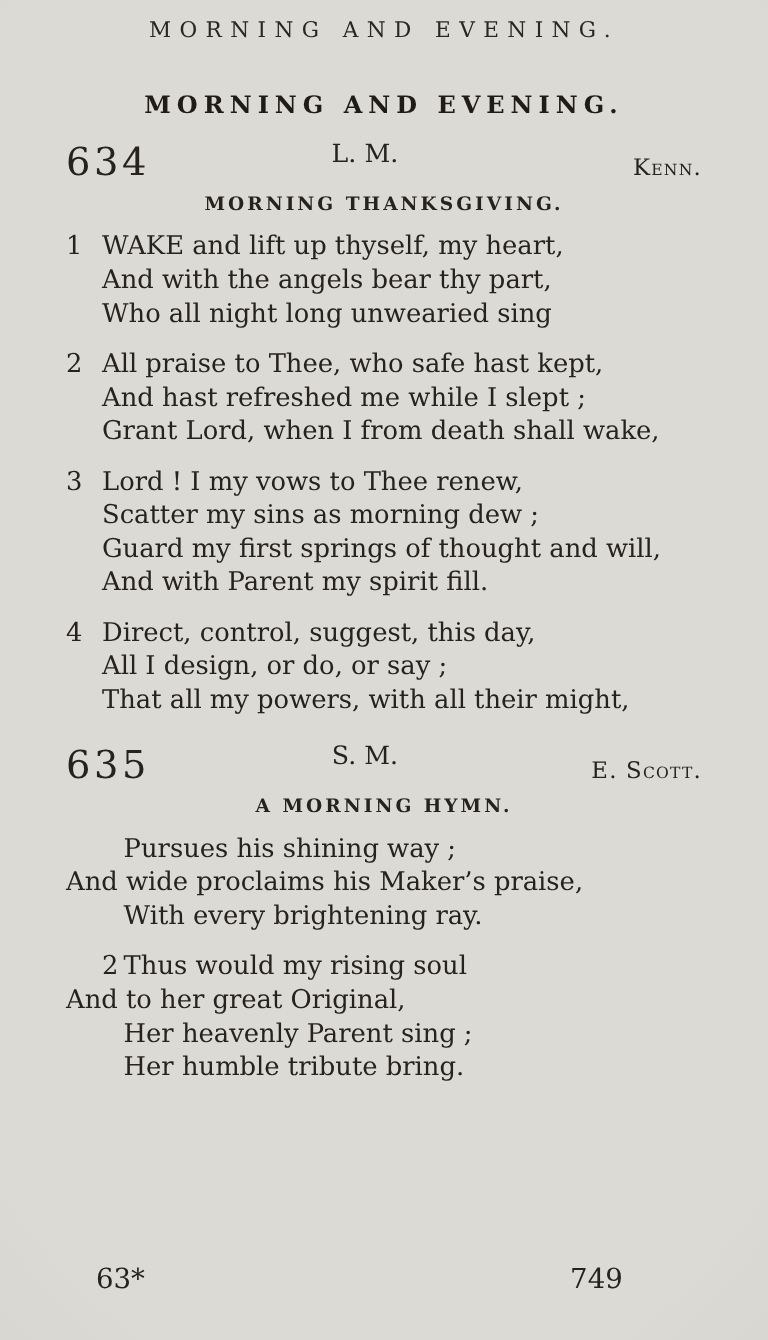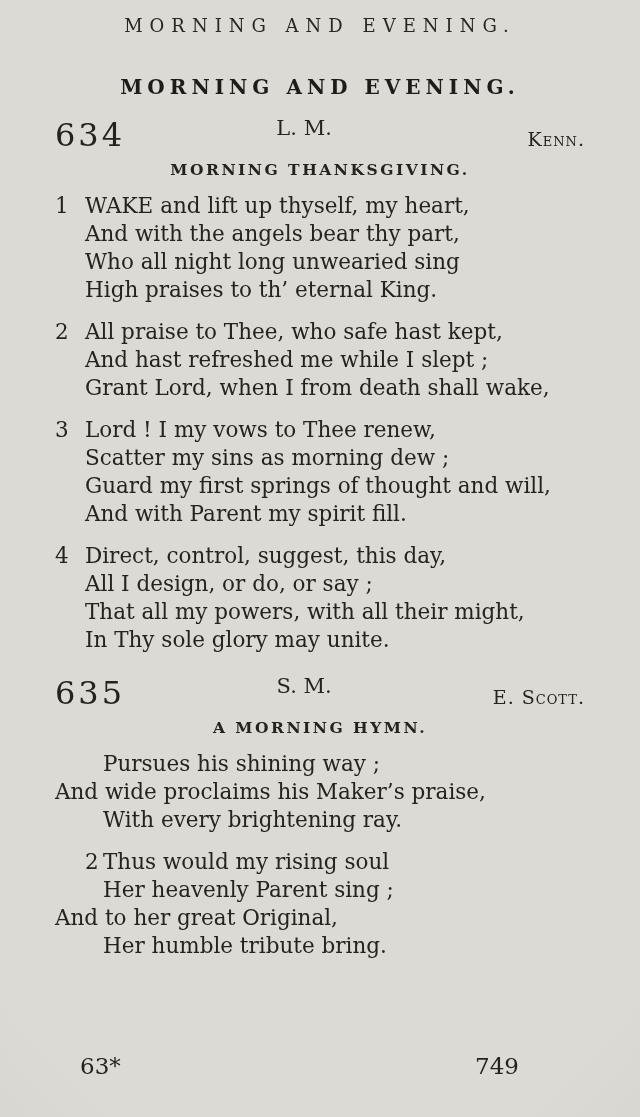--- a/index.html
+++ b/index.html
@@ -103,56 +103,54 @@
         <div class="hymn-header">
           <span class="hymn-number">634</span>
           <span class="hymn-meter">L. M.</span>
           <span class="hymn-author">Kenn.</span>
         </div>
         <div class="hymn-title">MORNING THANKSGIVING.</div>
         <div class="verse">
           <div class="line ind-0"><span class="vnum">1</span>WAKE and lift up thyself, my heart,</div>
           <div class="line ind-1">And with the angels bear thy part,</div>
           <div class="line ind-1">Who all night long unwearied sing</div>
-          <div class="line ind-1">High praises to th’ eternal King.</div>
         </div>
         <div class="verse">
           <div class="line ind-0"><span class="vnum">2</span>All praise to Thee, who safe hast kept,</div>
           <div class="line ind-1">And hast refreshed me while I slept ;</div>
           <div class="line ind-1">Grant Lord, when I from death shall wake,</div>
         </div>
         <div class="verse">
           <div class="line ind-0"><span class="vnum">3</span>Lord ! I my vows to Thee renew,</div>
           <div class="line ind-1">Scatter my sins as morning dew ;</div>
           <div class="line ind-1">Guard my first springs of thought and will,</div>
           <div class="line ind-1">And with Parent my spirit fill.</div>
         </div>
         <div class="verse">
           <div class="line ind-0"><span class="vnum">4</span>Direct, control, suggest, this day,</div>
           <div class="line ind-1">All I design, or do, or say ;</div>
           <div class="line ind-1">That all my powers, with all their might,</div>
-          <div class="line ind-1">In Thy sole glory may unite.</div>
         </div>
       </section>
       <section class="hymn h1">
         <div class="hymn-header">
           <span class="hymn-number">635</span>
           <span class="hymn-meter">S. M.</span>
           <span class="hymn-author">E. Scott.</span>
         </div>
         <div class="hymn-title">A MORNING HYMN.</div>
         <div class="verse">
           <div class="line ind-2">Pursues his shining way ;</div>
           <div class="line ind-0">And wide proclaims his Maker’s praise,</div>
           <div class="line ind-2">With every brightening ray.</div>
         </div>
         <div class="verse">
           <div class="line ind-1"><span class="vnum">2</span>Thus would my rising soul</div>
+          <div class="line ind-0">And to her great Original,</div>
           <div class="line ind-2">Her heavenly Parent sing ;</div>
-          <div class="line ind-0">And to her great Original,</div>
           <div class="line ind-2">Her humble tribute bring.</div>
         </div>
       </section>
     </div>
 
   <div class="footer">
     <span class="signature">63*</span>
     <span class="page-number">749</span>
   </div>
 </div>

